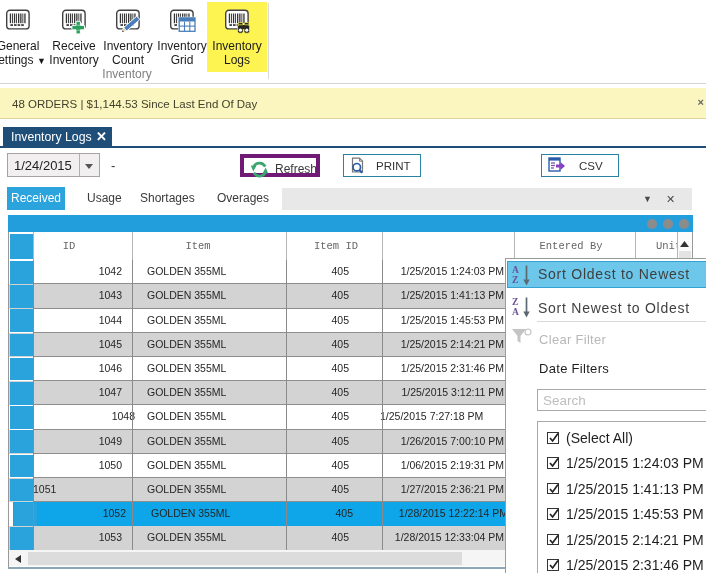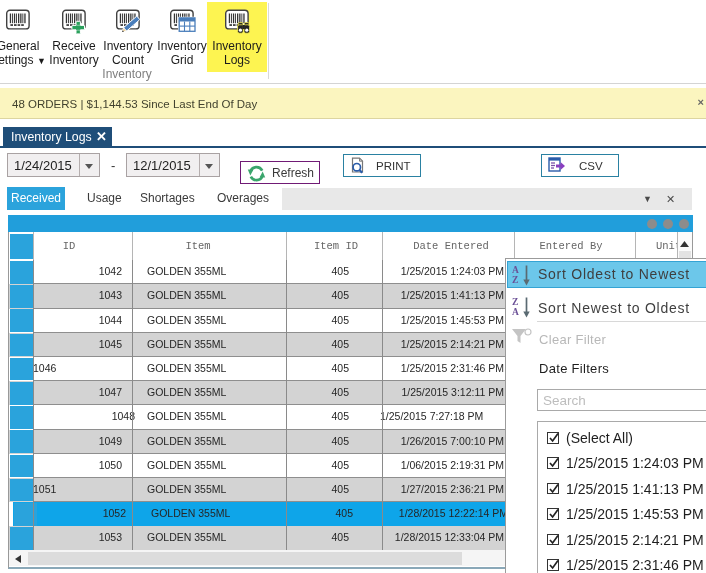--- a/index.html
+++ b/index.html
@@ -153,29 +153,22 @@
 <div style="position:absolute;left:0;top:146px;width:706px;height:2px;background:#1f4e79"></div>
 
 <div style="position:absolute;left:7px;top:153px;width:93px;height:24px;background:#f1eff0;border:1px solid #a9a2a3">
   <span style="position:absolute;left:6px;top:4px;font-size:13px;color:#222">1/24/2015</span>
   <span style="position:absolute;left:71px;top:0;width:1px;height:22px;background:#b5aeae"></span>
   <svg width="8" height="5" style="position:absolute;right:6px;top:10px">
         <path d="M0 0 L8 0 L4 5 Z" fill="#555"></path>
       </svg>
 </div>
 <div style="position:absolute;left:111px;top:158px;font-size:13px;color:#333">-</div>
-<div style="position:absolute;left:126px;top:153px;width:94px;height:24px;background:#f1eff0;border:1px solid #a9a2a3">
-  <span style="position:absolute;left:6px;top:4px;font-size:13px;color:#222">12/1/2015</span>
-  <span style="position:absolute;left:72px;top:0;width:1px;height:22px;background:#b5aeae"></span>
-  <svg width="8" height="5" style="position:absolute;right:6px;top:10px">
-        <path d="M0 0 L8 0 L4 5 Z" fill="#555"></path>
-      </svg>
-</div>
-
-<div style="position:absolute;left:240px;top:161px;width:80px;height:23px;background:#fff;border:1px solid #701a75">
+
+<div style="position:absolute;left:240px;top:154px;width:80px;height:23px;background:#fff;border:4px solid #701a75">
   <svg width="19" height="19" viewBox="0 0 19 19" style="position:absolute;left:6px;top:2px">
     <path d="M 15.2 6.6 A 6.4 6.4 0 0 0 3.6 7.0" stroke="#3aa56c" stroke-width="2.7" fill="none"></path>
     <path d="M 0.8 5.6 L 6.4 5.8 L 3.3 11.4 Z" fill="#3aa56c"></path>
     <path d="M 3.8 12.6 A 6.4 6.4 0 0 0 15.4 12.2" stroke="#3aa56c" stroke-width="2.7" fill="none"></path>
     <path d="M 18.2 13.4 L 12.6 13.2 L 15.7 7.6 Z" fill="#3aa56c"></path>
   </svg>
   <span style="position:absolute;left:31px;top:4px;font-size:12px;color:#3a3a3a">Refresh</span>
 </div>
 
 <div style="position:absolute;left:343px;top:154px;width:78px;height:23px;background:#fff;border:1px solid #2a81a2">
@@ -214,21 +207,20 @@
 <svg width="60" height="12" style="position:absolute;left:645px;top:218px">
       <circle cx="7" cy="6" r="5" fill="#8c8c8c"></circle>
       <circle cx="23" cy="6" r="5" fill="#8c8c8c"></circle>
       <circle cx="39" cy="6" r="5" fill="#8c8c8c"></circle>
     </svg>
 
 <div style="position:absolute;left:9.5px;top:233.5px;width:23px;height:25px;background:#2aa3dc"></div>
 <div class="hdr" style="left:33px;width:72px;text-align:center">ID</div>
 <div class="hdr" style="left:132px;width:132px;text-align:center">Item</div>
 <div class="hdr" style="left:286px;width:72px;text-align:right">Item ID</div>
-<div class="hdr" style="left:382px;width:138px;text-align:center">Date Entered</div>
 <div class="hdr" style="left:514px;width:114px;text-align:center">Entered By</div>
 <div class="hdr" style="left:656px;width:40px">Unit</div>
 <div style="position:absolute;left:9px;top:259.5px;width:684px;height:1px;background:#9f9f9f"></div>
 
 <div style="position:absolute;left:33px;top:260px;width:1px;height:290px;background:#8a8a8a;z-index:5"></div>
 <div style="position:absolute;left:132px;top:260px;width:1px;height:290px;background:#8a8a8a;z-index:5"></div>
 <div style="position:absolute;left:286px;top:260px;width:1px;height:290px;background:#8a8a8a;z-index:5"></div>
 <div style="position:absolute;left:382px;top:260px;width:1px;height:290px;background:#8a8a8a;z-index:5"></div>
 <div style="position:absolute;left:514px;top:260px;width:1px;height:290px;background:#8a8a8a;z-index:5"></div>
 <div style="position:absolute;left:635px;top:260px;width:1px;height:290px;background:#8a8a8a;z-index:5"></div>
@@ -268,21 +260,21 @@
 <div style="position:absolute;left:9px;top:332.8px;width:684px;height:24.2px;background:#d3d3d3">
       <div style="position:absolute;left:0.5px;top:0.8px;width:23px;height:22.6px;background:#2aa3dc"></div>
       <div class="c" style="left:24px;width:89px;text-align:right">1045</div>
       <div class="c" style="left:138px;width:140px">GOLDEN 355ML</div>
       <div class="c" style="left:251px;width:89px;text-align:right">405</div>
       <div class="c" style="left:371px;width:124px;text-align:right">1/25/2015 2:14:21 PM</div>
       <div style="position:absolute;left:24px;right:16px;bottom:0;height:1px;background:#8e8e8e"></div>
     </div>
 <div style="position:absolute;left:9px;top:357.0px;width:684px;height:24.2px;background:#fff">
       <div style="position:absolute;left:0.5px;top:0.8px;width:23px;height:22.6px;background:#2aa3dc"></div>
-      <div class="c" style="left:24px;width:89px;">1046</div>
+      <div class="c" style="left:24px;width:89px;text-align:right">1046</div>
       <div class="c" style="left:138px;width:140px">GOLDEN 355ML</div>
       <div class="c" style="left:251px;width:89px;text-align:right">405</div>
       <div class="c" style="left:371px;width:124px;text-align:right">1/25/2015 2:31:46 PM</div>
       <div style="position:absolute;left:24px;right:16px;bottom:0;height:1px;background:#8e8e8e"></div>
     </div>
 <div style="position:absolute;left:9px;top:381.2px;width:684px;height:24.2px;background:#d3d3d3">
       <div style="position:absolute;left:0.5px;top:0.8px;width:23px;height:22.6px;background:#2aa3dc"></div>
       <div class="c" style="left:24px;width:89px;text-align:right">1047</div>
       <div class="c" style="left:138px;width:140px">GOLDEN 355ML</div>
       <div class="c" style="left:251px;width:89px;text-align:right">405</div>

